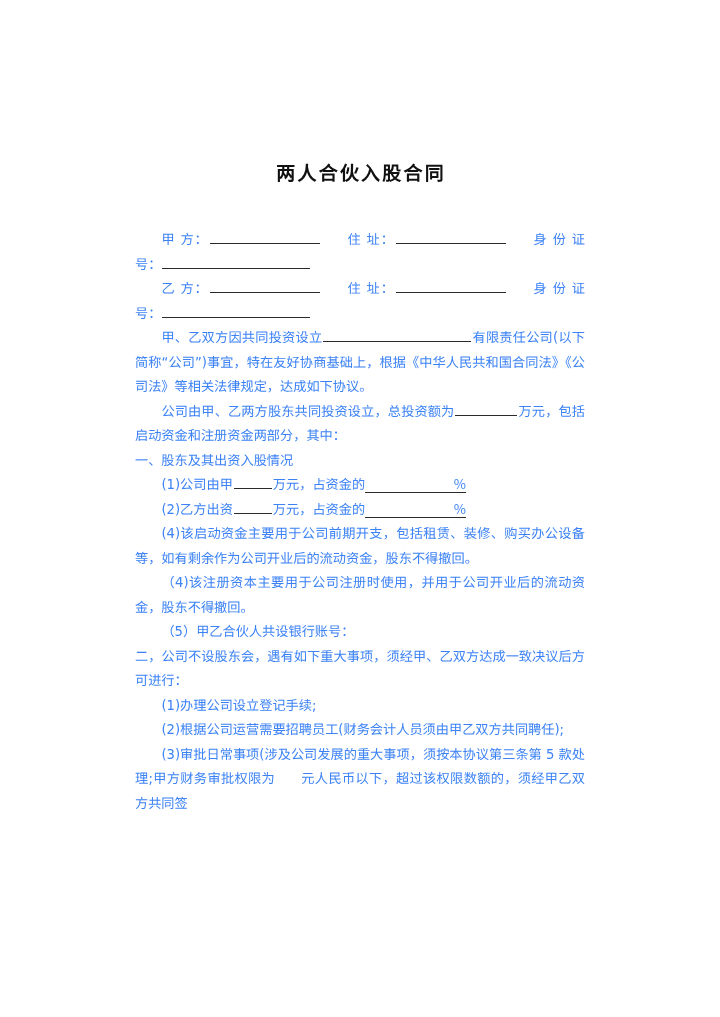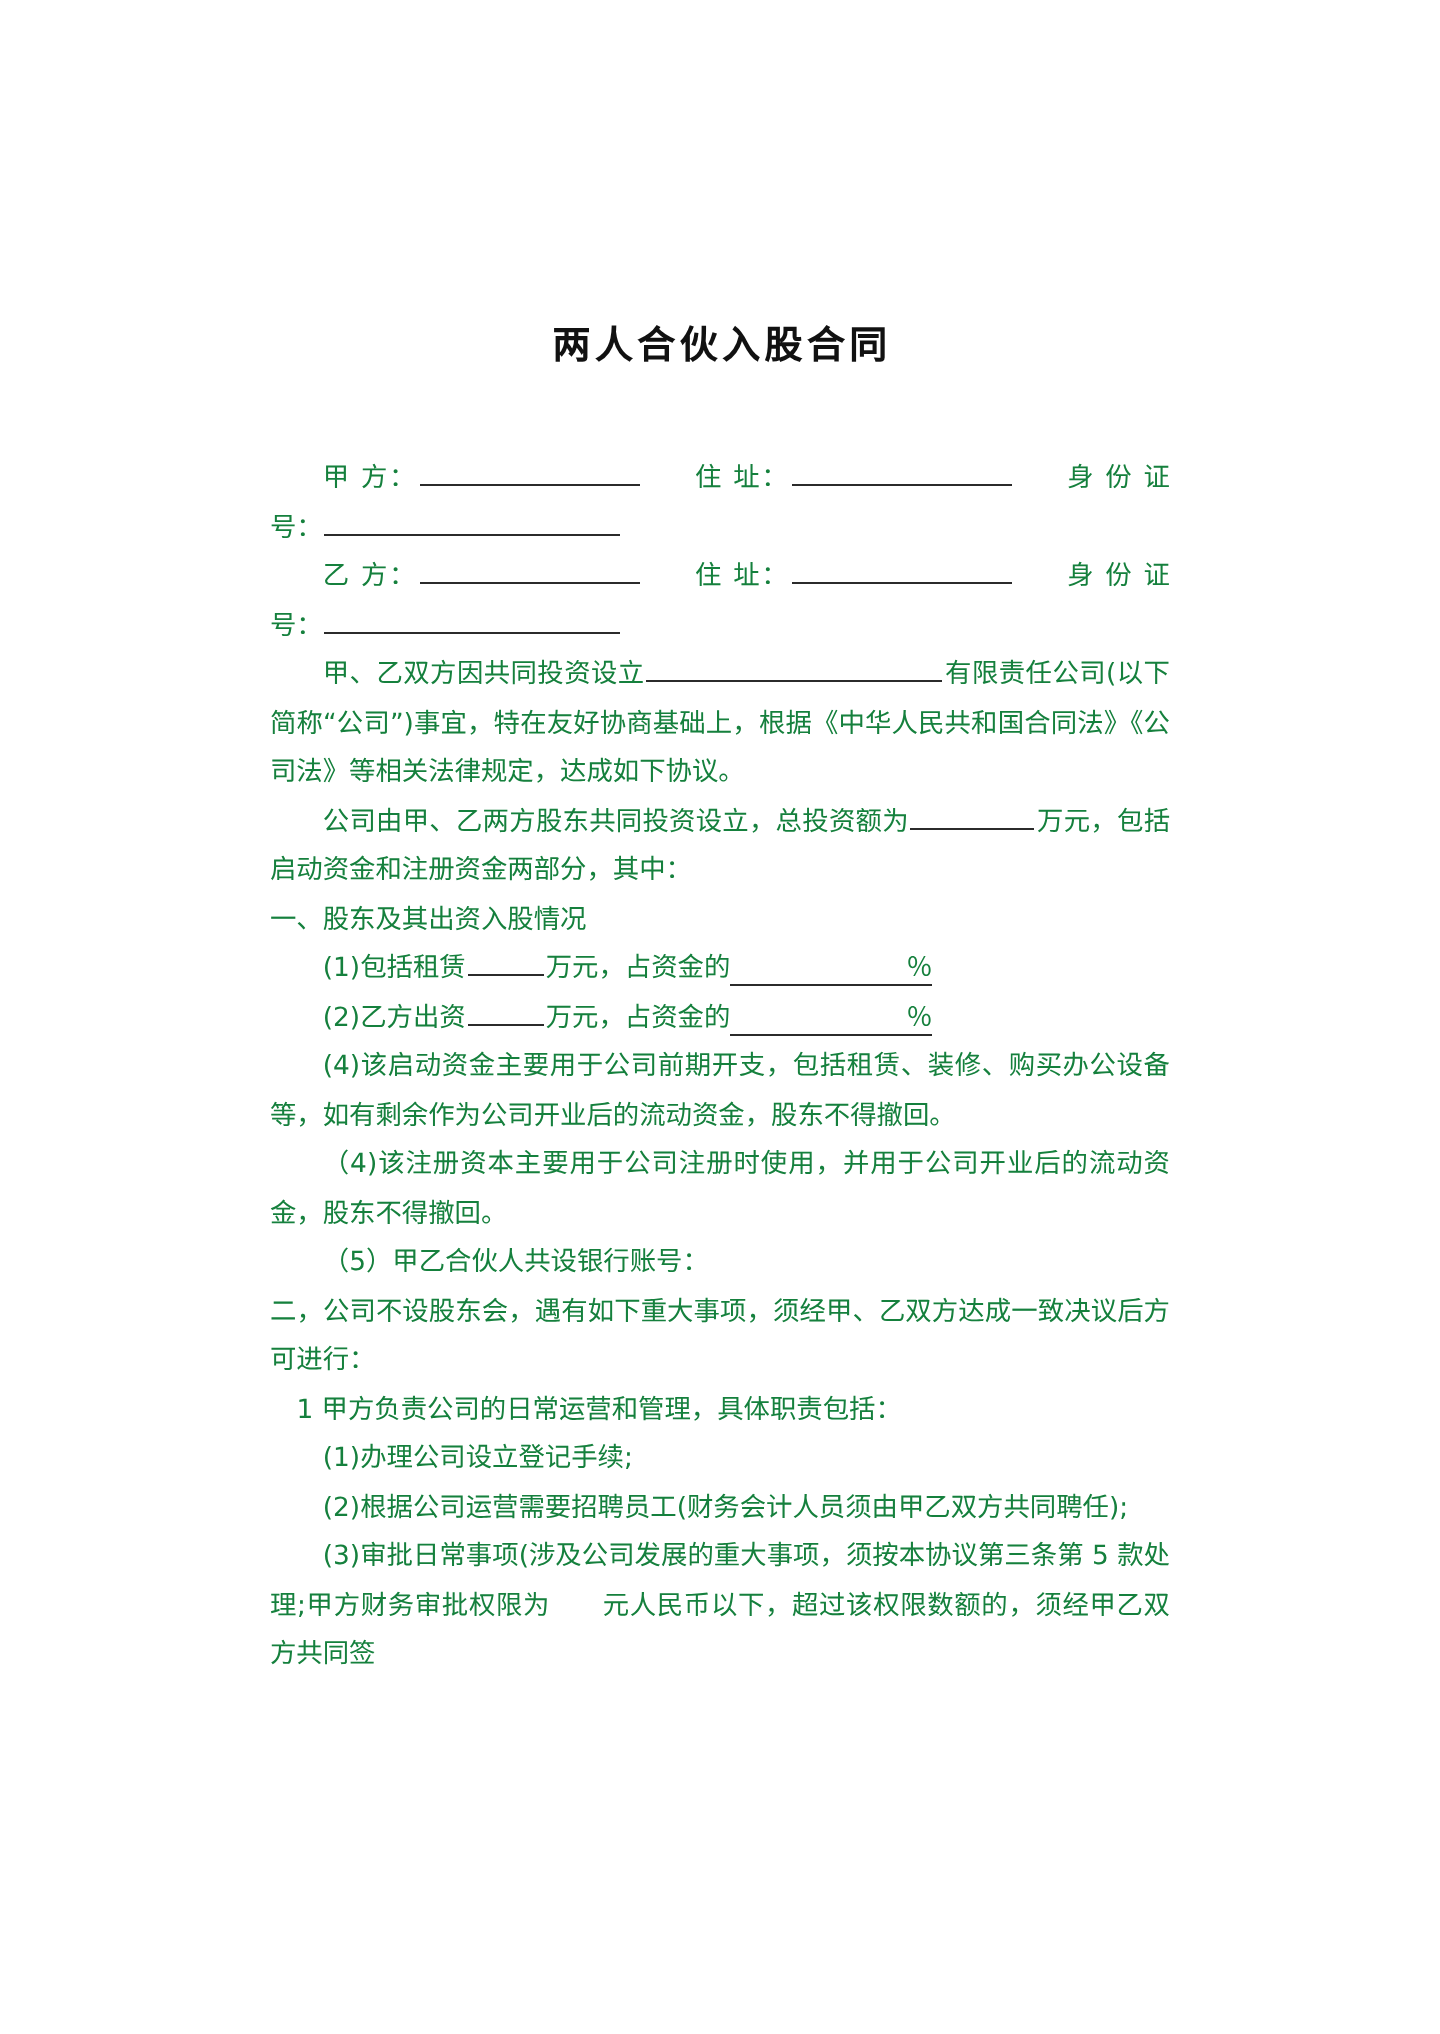--- a/index.html
+++ b/index.html
@@ -48,21 +48,21 @@
     line-height: 26px;
     text-indent: 2.2px;
     color: #111111;
   }
 
   
   .para {
     margin: 0;
     font-size: 13.2px;
     line-height: 24.5px;
-    color: #15803d;
+    color: #3b82f6;
     text-align: justify;
     text-justify: inter-ideograph;
     word-break: break-all;
   }
 
   .indent2 {
     text-indent: 2em;
   }
   .indent1 {
     text-indent: 1em;
@@ -123,36 +123,35 @@
         <span>甲、乙双方因共同投资设立</span><span class="blank blank-xl"></span><span>有限责任公司(以下简称“公司”)事宜，特在友好协商基础上，根据《中华人民共和国合同法》《公司法》等相关法律规定，达成如下协议。</span>
       </p>
 
       <p class="para indent2 sp-block">
         <span>公司由甲、乙两方股东共同投资设立，总投资额为</span><span class="blank blank-sm"></span><span>万元，包括启动资金和注册资金两部分，其中：</span>
       </p>
 
       <p class="para indent-head sp-block">一、股东及其出资入股情况</p>
 
       <p class="para indent2 sp-block">
-        <span>(1)</span><span>包括租赁</span><span class="blank blank-xs"></span><span>万元，占资金的</span><span class="u-run"><span class="blank blank-md" style="border:0;"></span><span>％</span></span>
+        <span>(1)</span><span>公司由甲</span><span class="blank blank-xs"></span><span>万元，占资金的</span><span class="u-run"><span class="blank blank-md" style="border:0;"></span><span>％</span></span>
       </p>
 
       <p class="para indent2 sp-tight">
         <span>(2)</span><span>乙方出资</span><span class="blank blank-xs"></span><span>万元，占资金的</span><span class="u-run"><span class="blank blank-md" style="border:0;"></span><span>％</span></span>
       </p>
 
       <p class="para indent2 sp-block">(4)该启动资金主要用于公司前期开支，包括租赁、装修、购买办公设备等，如有剩余作为公司开业后的流动资金，股东不得撤回。</p>
 
       <p class="para indent2 sp-block">（4)该注册资本主要用于公司注册时使用，并用于公司开业后的流动资金，股东不得撤回。</p>
 
       <p class="para indent2 sp-tight">（5）甲乙合伙人共设银行账号：</p>
 
       <p class="para indent-head sp-tight">二，公司不设股东会，遇有如下重大事项，须经甲、乙双方达成一致决议后方可进行：</p>
 
-      <p class="para indent1 sp-block">1 甲方负责公司的日常运营和管理，具体职责包括：</p>
 
       <p class="para indent2 sp-block">(1)办理公司设立登记手续;</p>
 
       <p class="para indent2 sp-block">(2)根据公司运营需要招聘员工(财务会计人员须由甲乙双方共同聘任);</p>
 
       <p class="para indent2 sp-block">
         <span>(3)审批日常事项(涉及公司发展的重大事项，须按本协议第三条第 5 款处理;甲方财务审批权限为</span><span class="gap-space"></span><span>元人民币以下，超过该权限数额的，须经甲乙双方共同签</span>
       </p>
 
     </div>

